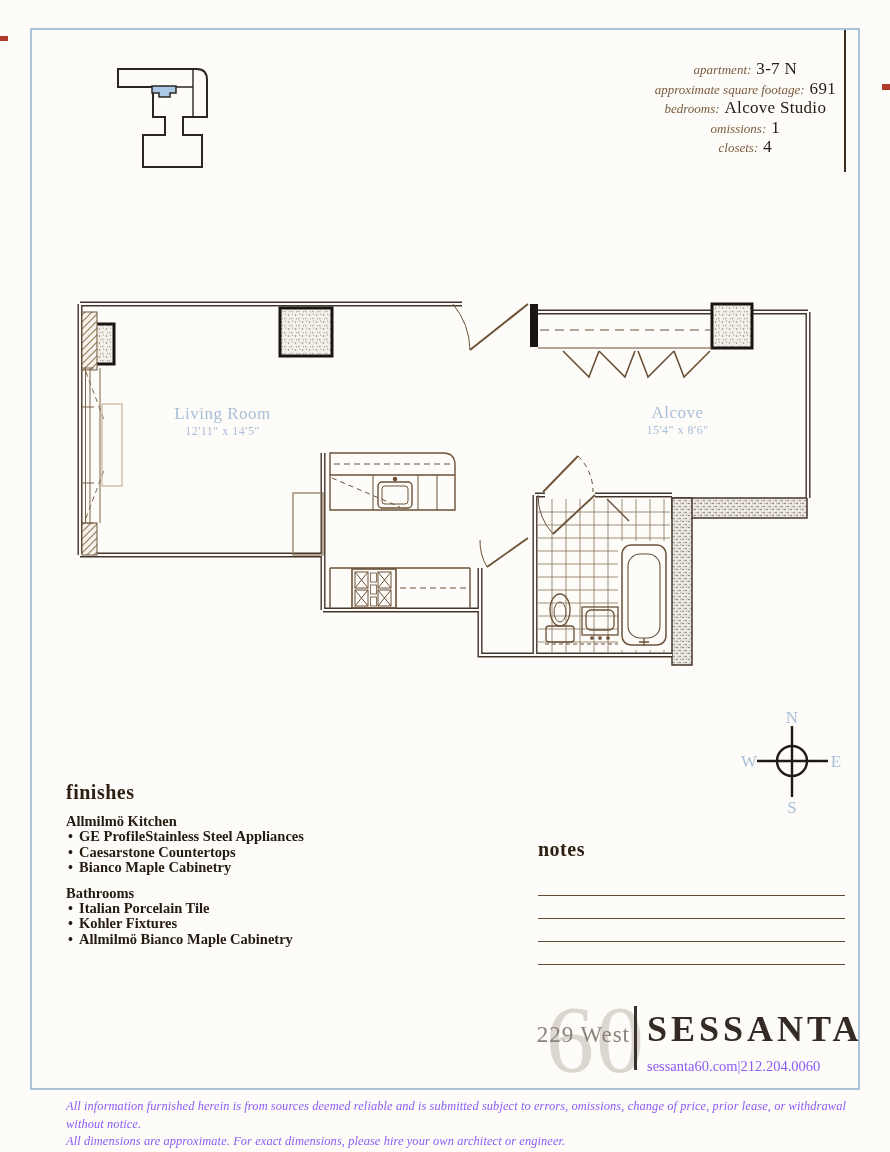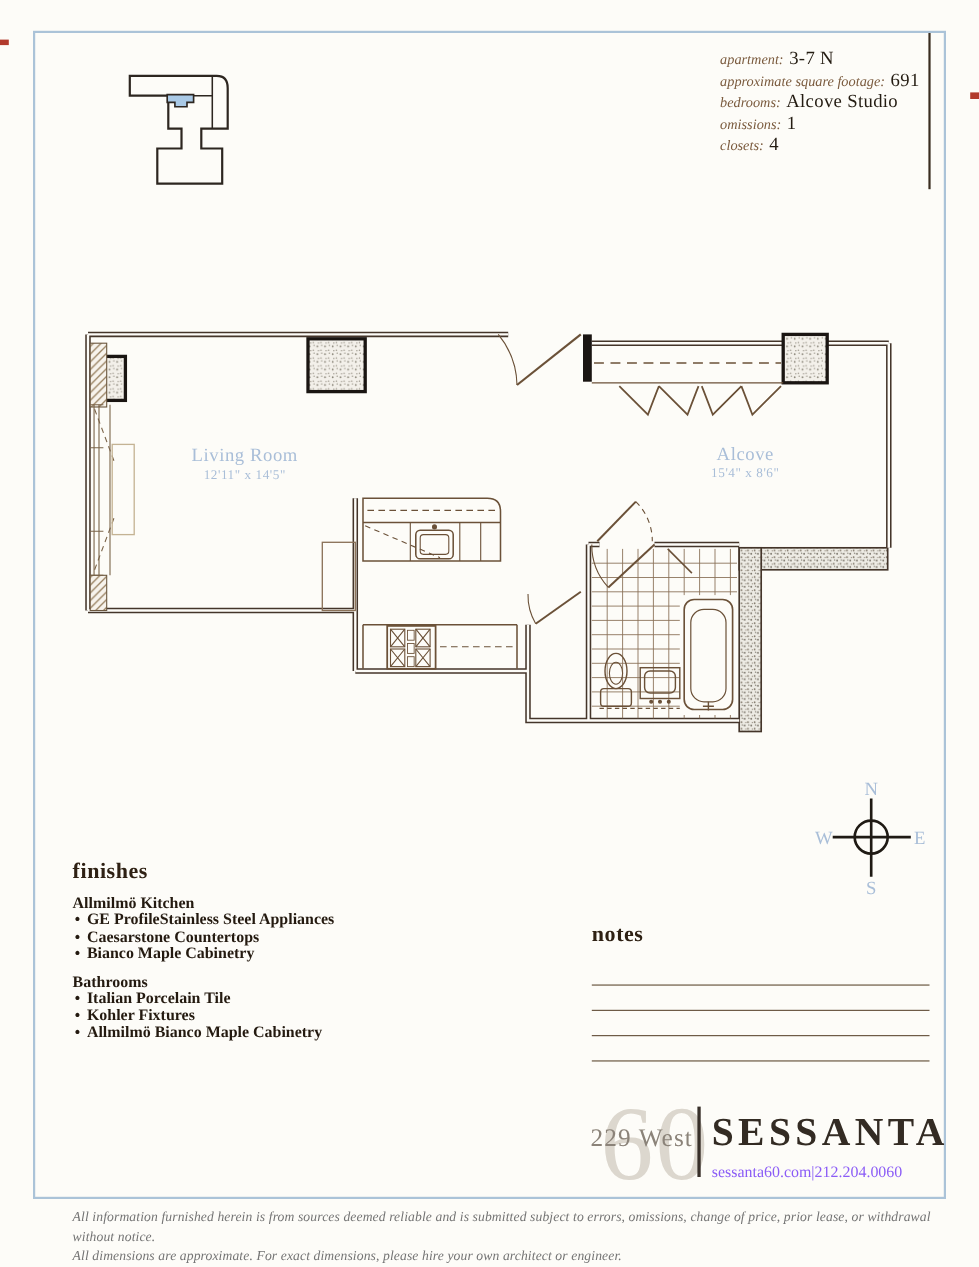--- a/index.html
+++ b/index.html
@@ -7,21 +7,21 @@
     width:890px;height:1152px;position:relative;
     background:#fdfcf8;color:#2f2318;
     font-family:"Liberation Serif",serif;
     overflow:hidden;
   }
   .abs{position:absolute}
   
   .frame{left:30px;top:28px;width:826px;height:1058px;border:2px solid #abc3d8}
   .redmark{background:#b23a2c}
   
-  .unit-info{right:54px;top:44px;text-align:left;line-height:18.5px;white-space:nowrap}
+  .unit-info{right:54px;top:60px;text-align:center;line-height:18.5px;white-space:nowrap}
   .unit-info .lbl{font-style:italic;font-size:13px;color:#7a5a3d}
   .unit-info .val{font-size:17px;color:#241c12;margin-left:5px;letter-spacing:.3px}
   .vrule{left:844px;top:30px;width:2px;height:142px;background:#3a2d20}
   
   .room-label{text-align:center;color:#a9bed8;letter-spacing:.5px}
   .room-name{font-size:17px}
   .room-dims{font-size:12px}
   
   .finishes{left:66px;top:781px;width:300px}
   .sec-heading{font-weight:bold;font-size:20px;color:#2e2013;letter-spacing:.5px}
@@ -34,21 +34,21 @@
   .notes{left:538px;top:838px;width:307px}
   .note-lines{margin-top:12px}
   .note-line{height:22px;border-bottom:1.5px solid #5f4a33}
   
   .watermark{left:546px;top:995px;font-size:96px;color:#dcd7ce;letter-spacing:2px;line-height:90px}
   .address{left:520px;top:1022px;width:110px;text-align:right;font-size:23px;color:#8b8379;letter-spacing:1px}
   .brand-bar{left:634px;top:1006px;width:2.5px;height:64px;background:#38302a}
   .brand-name{left:647px;top:1008px;width:192px;font-size:36px;font-weight:bold;color:#332b23;letter-spacing:4px;white-space:nowrap}
   .brand-contact{left:647px;top:1058px;width:192px;display:flex;justify-content:flex-start;font-weight:normal;font-size:14.5px;color:#8b5cf6}
   
-  .disclaimer{left:66px;top:1098px;width:800px;font-style:italic;font-size:12.4px;color:#737373;line-height:17.5px;letter-spacing:.1px}
+  .disclaimer{left:66px;top:1098px;width:800px;font-style:italic;font-size:12.4px;color:#8b5cf6;line-height:17.5px;letter-spacing:.1px}
 </style>
 </head>
 <body>
 
 <div class="abs frame"></div>
 <div class="abs redmark" style="left:0;top:36px;width:8px;height:5px"></div>
 <div class="abs redmark" style="left:882px;top:84px;width:8px;height:6px"></div>
 
 <svg class="abs" style="left:0;top:0" width="260" height="200" viewBox="0 0 260 200">
   <g fill="none" stroke="#2d2620" stroke-width="2">

